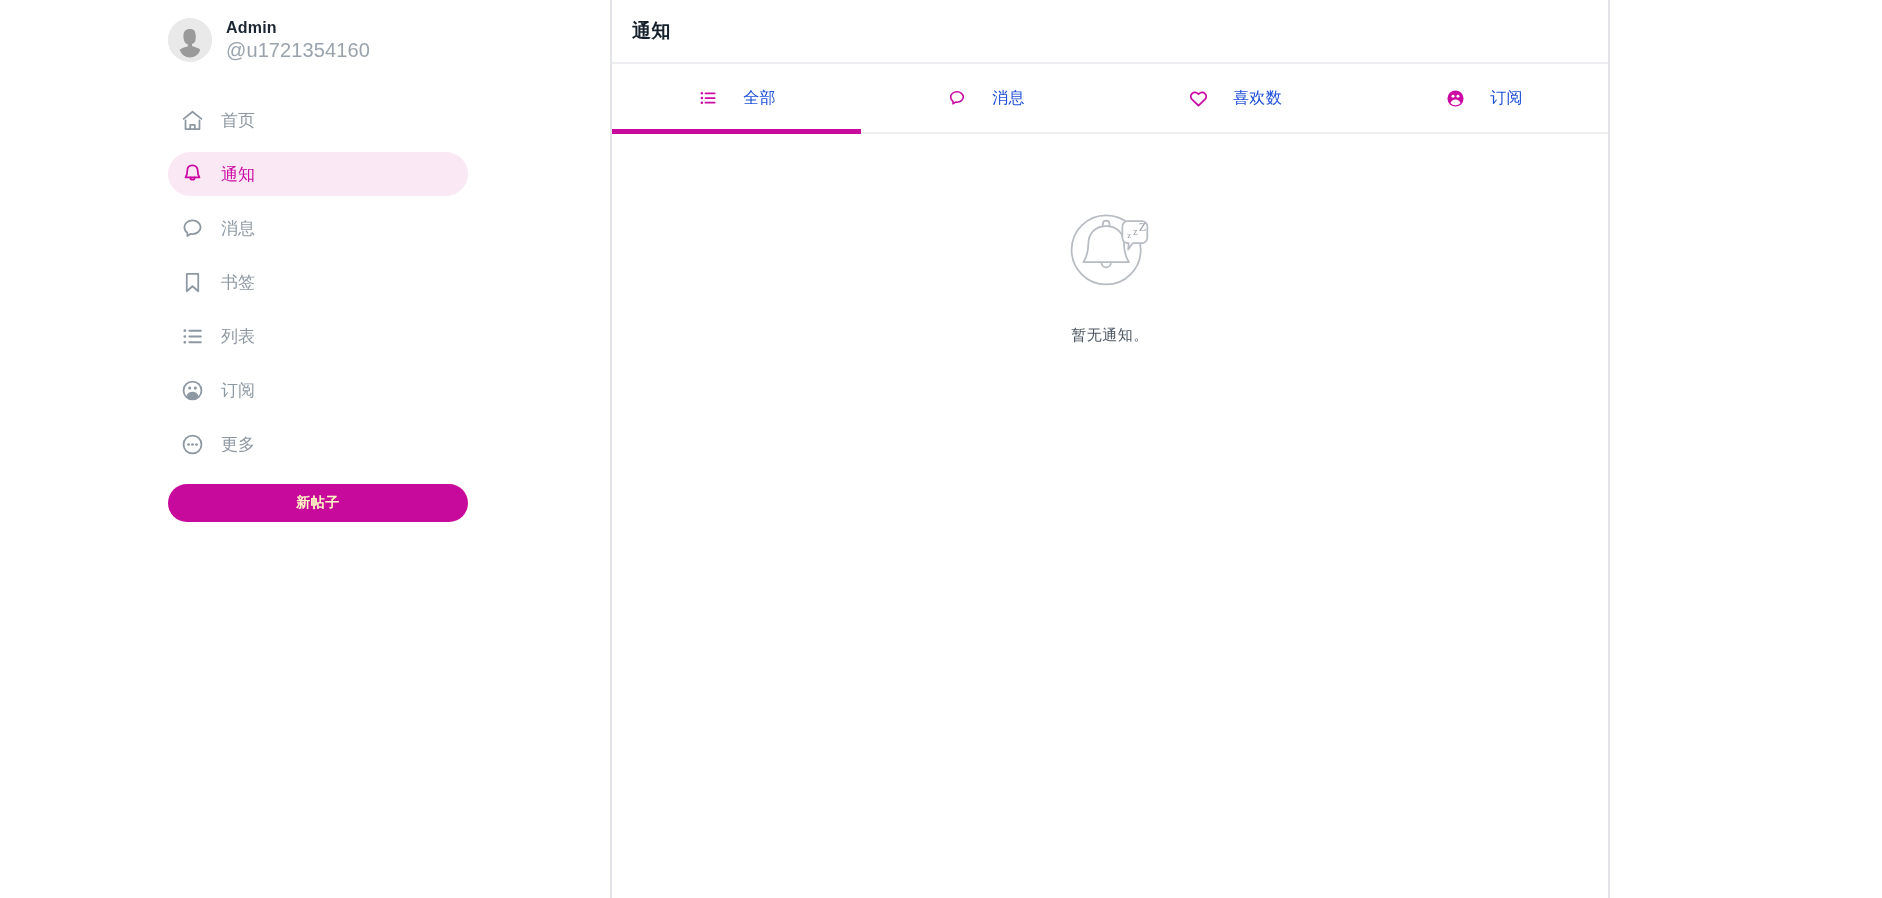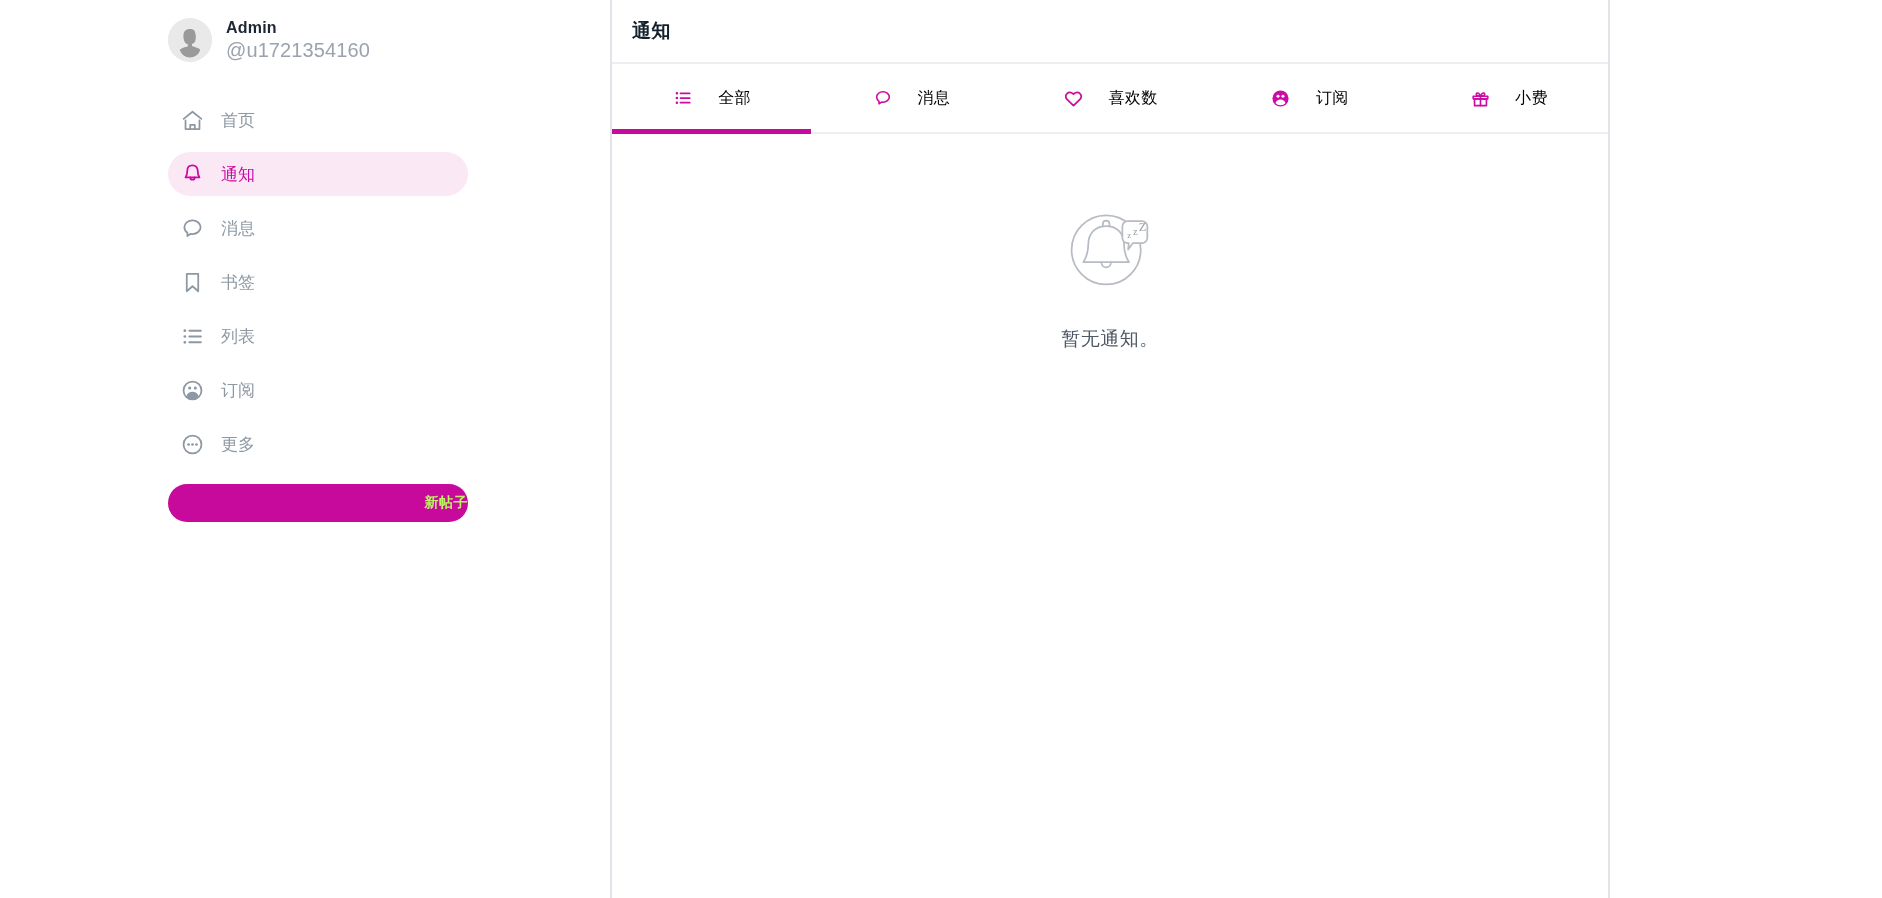--- a/index.html
+++ b/index.html
@@ -95,27 +95,26 @@
   }
   .nav-label { white-space: nowrap; }
 
   .new-post-btn {
     margin-top: 8px;
     width: 300px;
     height: 38px;
     border: none;
     border-radius: 19px;
     background: #c70a9c;
-    color: #bef264;
+    color: #fef9c3;
     font-size: 14px;
     font-weight: bold;
     letter-spacing: 0.5px;
     cursor: pointer;
     font-family: Liberation Sans, sans-serif;
-    text-align: right;
   }
 
   
   .main {
     width: 998px;
     min-width: 998px;
     height: 898px;
     border-right: 2px solid #e2e4e9;
     background: #ffffff;
     display: flex;
@@ -142,21 +141,21 @@
     height: 70px;
     min-height: 70px;
     border-bottom: 2px solid #eceef1;
   }
   .tab {
     flex: 1 1 0;
     display: flex;
     align-items: center;
     justify-content: center;
     gap: 24px;
-    color: #000000;
+    color: #1d4ed8;
     font-size: 16px;
     cursor: pointer;
     position: relative;
     background: transparent;
   }
   .tab .tab-ico {
     width: 22px; height: 22px;
     display:flex; align-items:center; justify-content:center;
     flex: 0 0 auto;
   }
@@ -175,21 +174,21 @@
     flex: 1 1 auto;
     display: flex;
     flex-direction: column;
     align-items: center;
     padding-top: 66px;
   }
   .empty-icon { width: 96px; height: 96px; }
   .empty-icon svg { display:block; width:96px; height:96px; }
   .empty-text {
     margin-top: 30px;
-    font-size: 19px;
+    font-size: 15px;
     color: #4d5864;
     letter-spacing: 0.5px;
   }
 
   
   .right-rail {
     flex: 1 1 auto;
     height: 898px;
     background: #ffffff;
   }
@@ -341,32 +340,20 @@
           <svg width="21" height="21" viewBox="0 0 24 24">
             <circle cx="12" cy="12" r="9.2" fill="#cc0aa4"></circle>
             <circle cx="9.2" cy="9.4" r="1.7" fill="#ffffff"></circle>
             <circle cx="14.8" cy="9.4" r="1.7" fill="#ffffff"></circle>
             <path d="M12 13.2c-2.6 0-4.9 1.6-5.7 3.9 1.4 1.6 3.4 2.6 5.7 2.6s4.3-1 5.7-2.6c-.8-2.3-3.1-3.9-5.7-3.9z" fill="#ffffff"></path>
           </svg>
         </span>
         <span class="tab-label">订阅</span>
       </div>
 
-      <div class="tab">
-        <span class="tab-ico">
-          <svg width="21" height="21" viewBox="0 0 24 24" fill="none" stroke="#cc0aa4" stroke-width="1.9" stroke-linecap="round" stroke-linejoin="round">
-            <path d="M3.7 9.4h16.6v3H3.7z"></path>
-            <path d="M5.2 12.4h13.6v7.8H5.2z"></path>
-            <path d="M12 9.4v10.8"></path>
-            <path d="M12 9.2c-.6-1.6-1.6-3-2.9-3.4-1-.3-1.9.3-1.9 1.3 0 1.3 1.7 2.1 4.8 2.1z"></path>
-            <path d="M12 9.2c.6-1.6 1.6-3 2.9-3.4 1-.3 1.9.3 1.9 1.3 0 1.3-1.7 2.1-4.8 2.1z"></path>
-          </svg>
-        </span>
-        <span class="tab-label">小费</span>
-      </div>
 
     </div>
 
     <div class="empty-wrap">
       <div class="empty-icon">
         <svg viewBox="0 0 100 100" fill="none" xmlns="http://www.w3.org/2000/svg">
           <circle cx="46" cy="52" r="36" stroke="#b7bcc2" stroke-width="1.8" fill="none"></circle>
           <path d="M46 21.5c-1.9 0-3.4 1.5-3.4 3.4v2.6" stroke="#b7bcc2" stroke-width="1.8" stroke-linecap="round"></path>
           <path d="M49.4 27.5v-2.6c0-1.9-1.5-3.4-3.4-3.4" stroke="#b7bcc2" stroke-width="1.8" stroke-linecap="round"></path>
           <path d="M46 27.2c-11.4 0-18.6 7.6-18.6 19 0 8.6-1.8 13.3-5.2 18.6h47.6c-3.4-5.3-5.2-10-5.2-18.6 0-11.4-7.2-19-18.6-19z" stroke="#b7bcc2" stroke-width="1.8" stroke-linejoin="round"></path>

